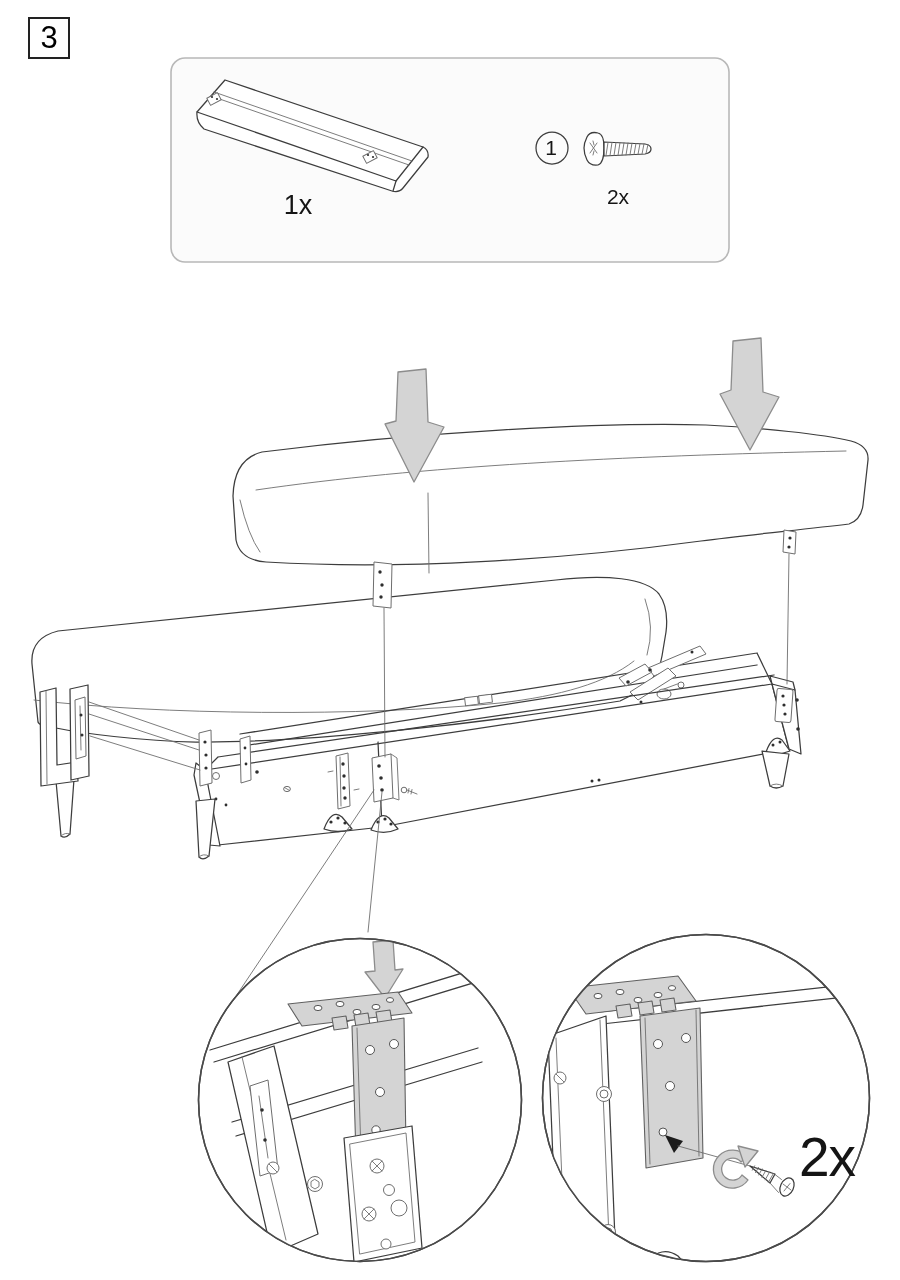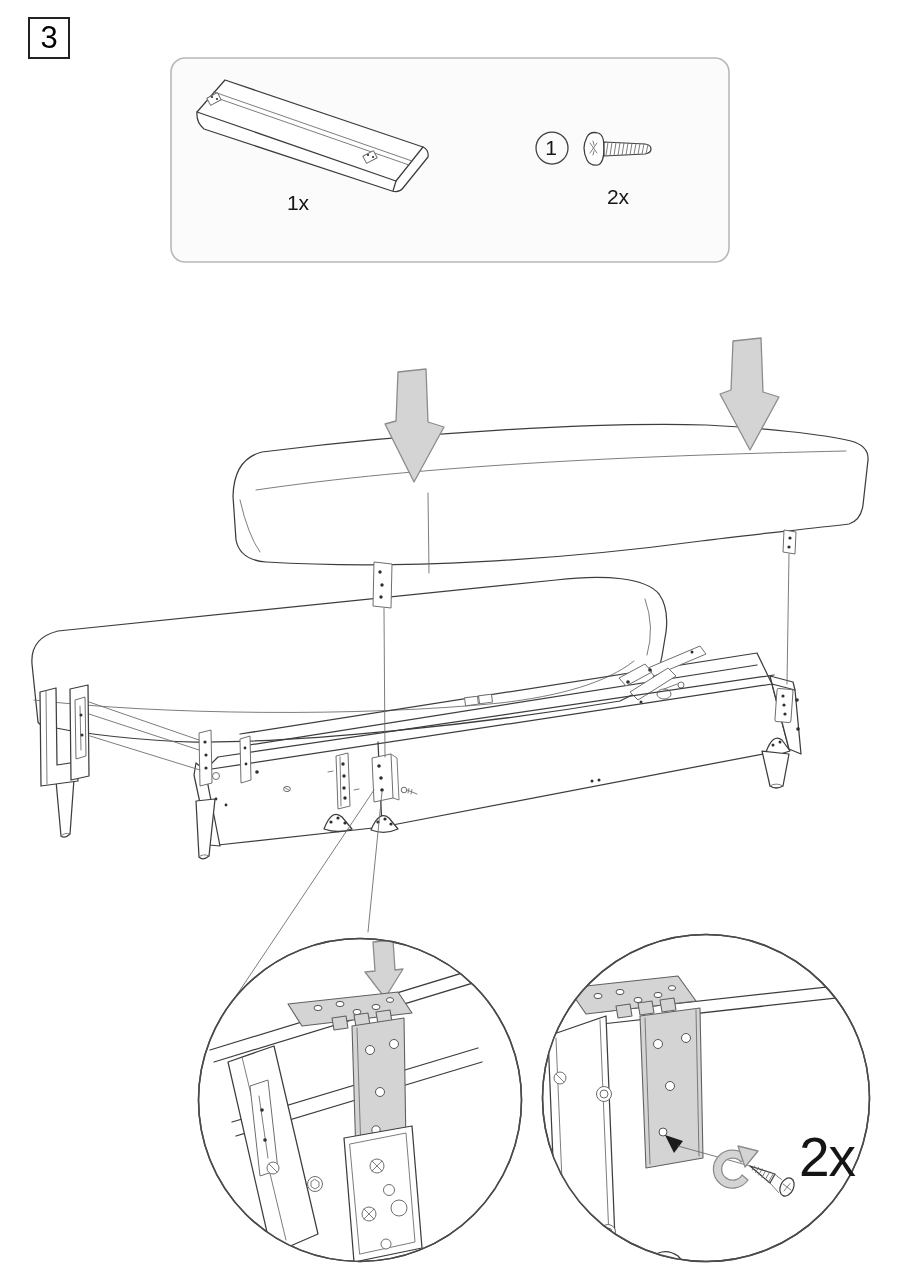--- a/index.html
+++ b/index.html
@@ -8,21 +8,21 @@
   }
   html,body{margin:0;padding:0;}
   body{width:900px;height:1280px;position:relative;background:var(--background);
        font-family:"Liberation Sans","DejaVu Sans",sans-serif;overflow:hidden;}
   #art{position:absolute;left:0;top:0;}
   .lbl{position:absolute;color:var(--text);text-align:center;line-height:1;
        font-family:"Liberation Sans","DejaVu Sans",sans-serif;}
   #step-box{position:absolute;left:28px;top:17px;width:38px;height:38px;
       border:2px solid #222;display:flex;align-items:center;justify-content:center;
       font-size:31px;background:#fff;}
-  #lbl-panel-qty{left:266px;top:192px;width:64px;font-size:21px;}
+  #lbl-panel-qty{left:266px;top:192px;width:64px;font-size:27px;}
   #badge-1{position:absolute;left:536px;top:133px;width:30px;height:30px;
       display:flex;align-items:center;justify-content:center;font-size:21px;color:var(--text);}
   #lbl-screw-qty{left:587px;top:186px;width:62px;font-size:21px;}
   #lbl-detail-qty{left:791px;top:1130px;width:72px;font-size:55px;letter-spacing:-1px;}
   
   .ln{fill:none;stroke:var(--line);stroke-width:1.25;stroke-linejoin:round;stroke-linecap:round;}
   .lnt{fill:none;stroke:var(--thin-line);stroke-width:0.9;stroke-linejoin:round;stroke-linecap:round;}
   .wht{fill:#ffffff;stroke:var(--line);stroke-width:1.25;stroke-linejoin:round;}
   .whtt{fill:#ffffff;stroke:var(--thin-line);stroke-width:1;stroke-linejoin:round;}
   .gray{fill:var(--gray-fill);stroke:var(--gray-stroke);stroke-width:1.3;stroke-linejoin:round;}

